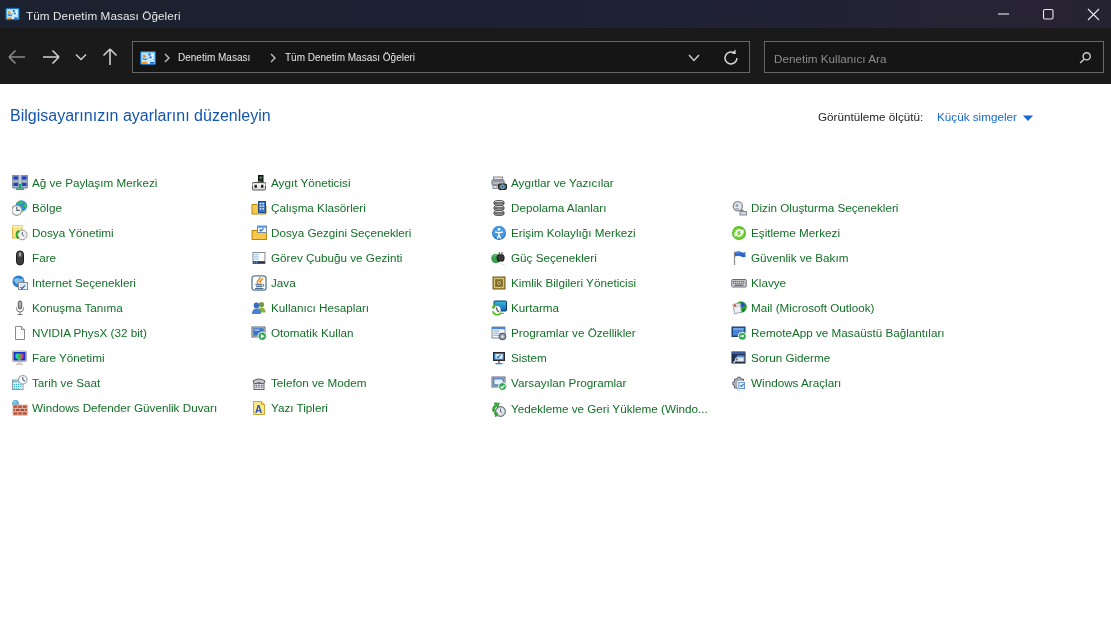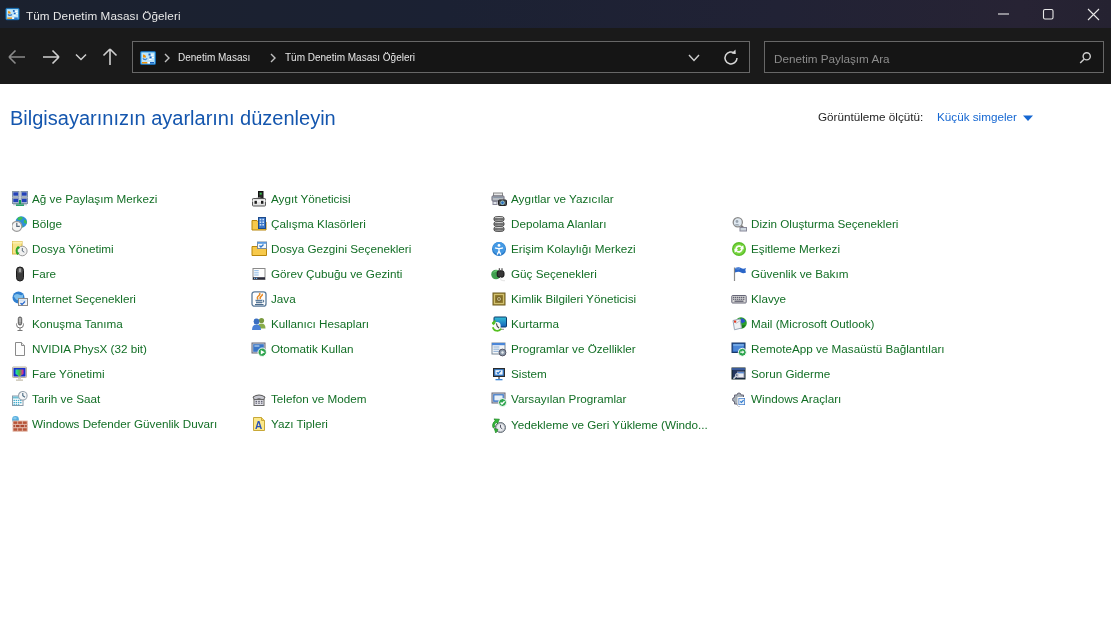--- a/index.html
+++ b/index.html
@@ -7,23 +7,23 @@
   background:linear-gradient(90deg,#1b212e 0%,#1b2133 40%,#212235 70%,#272334 92%,#252231 100%); }
 .tb-ico { position:absolute; left:5px; top:7px; }
 .tb-txt { position:absolute; left:26px; top:8.5px; font-size:11.7px; color:#e8e8e8; letter-spacing:0.1px; }
 .wbtn { position:absolute; top:0; }
 .navbar { position:absolute; left:0; top:28px; width:1111px; height:56px; background:#1a1a1a; }
 .navglyph { position:absolute; color:#d0d0d0; }
 .addr { position:absolute; left:132px; top:41px; width:618px; height:32px; background:#151515; border:1px solid #676767; }
 .search { position:absolute; left:764px; top:41px; width:340px; height:32px; background:#151515; border:1px solid #676767; }
 .crumbtxt { position:absolute; top:10.4px; font-size:10px; color:#e6e6e6; }
 .content { position:absolute; left:0; top:84px; width:1111px; height:541px; background:#ffffff; }
-h1 { position:absolute; left:10px; top:23px; font-size:20px; font-weight:400; color:#1456ae; }
+h1 { position:absolute; left:10px; top:23px; font-size:16px; font-weight:400; color:#1456ae; }
 .viewby { position:absolute; top:26.4px; font-size:11.7px; }
-.item { position:absolute; height:25px; width:239px; display:flex; align-items:center;margin-top:16px; }
+.item { position:absolute; height:25px; width:239px; display:flex; align-items:center; }
 .ic { width:16px; height:16px; display:inline-block; flex:0 0 16px; }
 .ic svg { display:block; }
 .lbl { margin-left:4px; font-size:11.7px; color:#136f26; white-space:nowrap; position:relative; top:-1px; }
 svg { shape-rendering:auto; }
 </style></head>
 <body>
 <div class="titlebar">
  <span class="tb-ico"><svg width="15" height="14" viewBox="0 0 16 16">
         <rect x="0.5" y="1.5" width="15" height="13" rx="1" fill="#2aa0e8" stroke="#1a6ab0"></rect>
         <rect x="1.5" y="2.5" width="13" height="11" fill="#bfe4f8"></rect>
@@ -90,21 +90,21 @@
  <span class="crumbtxt" style="left:152px">Tüm Denetim Masası Öğeleri</span>
  <svg style="position:absolute;left:554px;top:11px" width="14" height="10" viewBox="0 0 14 10">
       <path d="M2 2 L7 7.5 L12 2" stroke="#cfcfcf" stroke-width="1.4" fill="none"></path>
     </svg>
  <svg style="position:absolute;left:588px;top:6px" width="20" height="20" viewBox="0 0 20 20">
       <path d="M16 10 a6 6 0 1 1 -2-4.5" stroke="#d8d8d8" stroke-width="1.5" fill="none"></path>
       <path d="M14.5 1.5 L14.7 6 L10.5 5.5 Z" fill="#d8d8d8"></path>
     </svg>
 </div>
 <div class="search">
- <span style="position:absolute;left:9px;top:10.4px;font-size:11.7px;color:#8d8d8d">Denetim Paylaşım Ara</span>
+ <span style="position:absolute;left:9px;top:10.4px;font-size:11.7px;color:#8d8d8d">Denetim Kullanıcı Ara</span>
  <svg style="position:absolute;left:312px;top:8px" width="16" height="16" viewBox="0 0 16 16">
       <circle cx="9.7" cy="6.3" r="3.6" stroke="#d0d0d0" stroke-width="1.4" fill="none"></circle>
       <line x1="7" y1="9.2" x2="3.2" y2="13" stroke="#d0d0d0" stroke-width="1.4"></line>
     </svg>
 </div>
 <div class="content">
  <h1 style="position:absolute">Bilgisayarınızın ayarlarını düzenleyin</h1>
  <span class="viewby" style="left:818px;color:#1e1e1e">Görüntüleme ölçütü:</span>
  <span class="viewby" style="left:937px;color:#1567d2">Küçük simgeler</span>
  <svg class="viewby" style="left:1022px;top:30px" width="12" height="8" viewBox="0 0 12 8">

